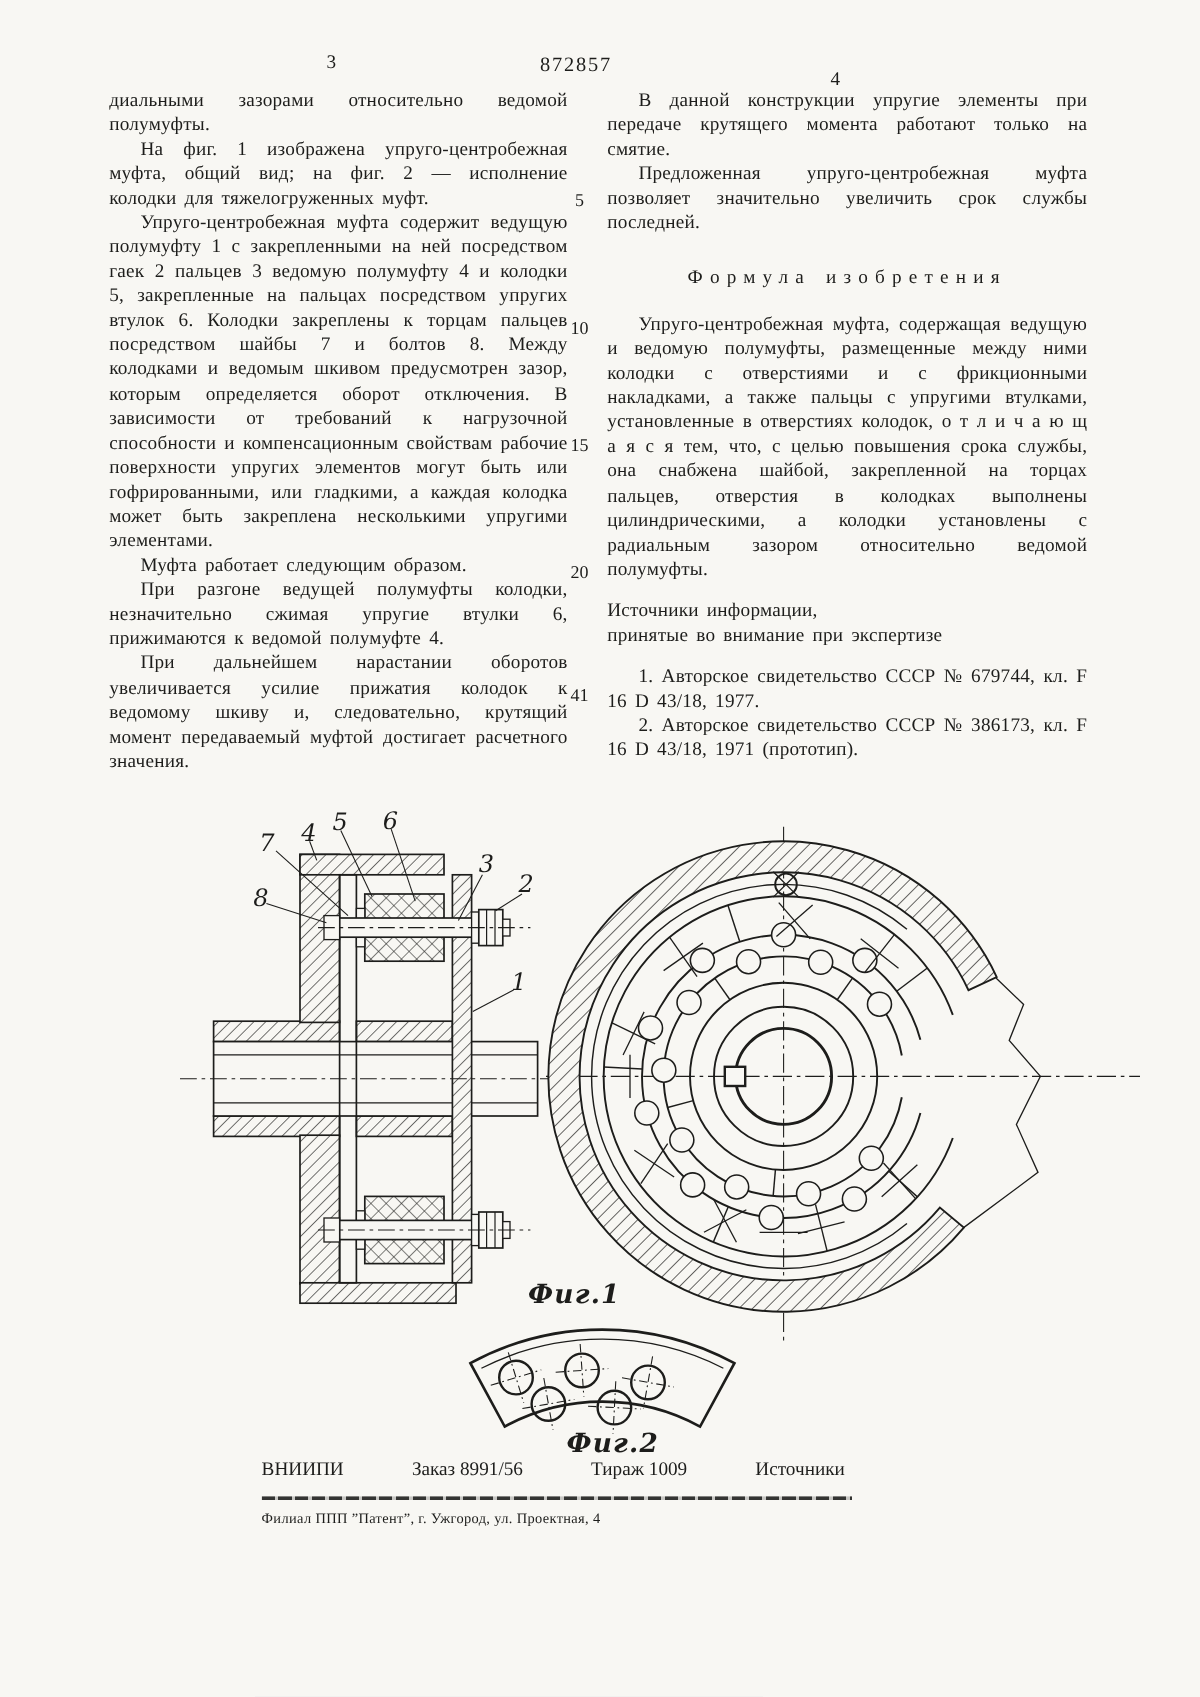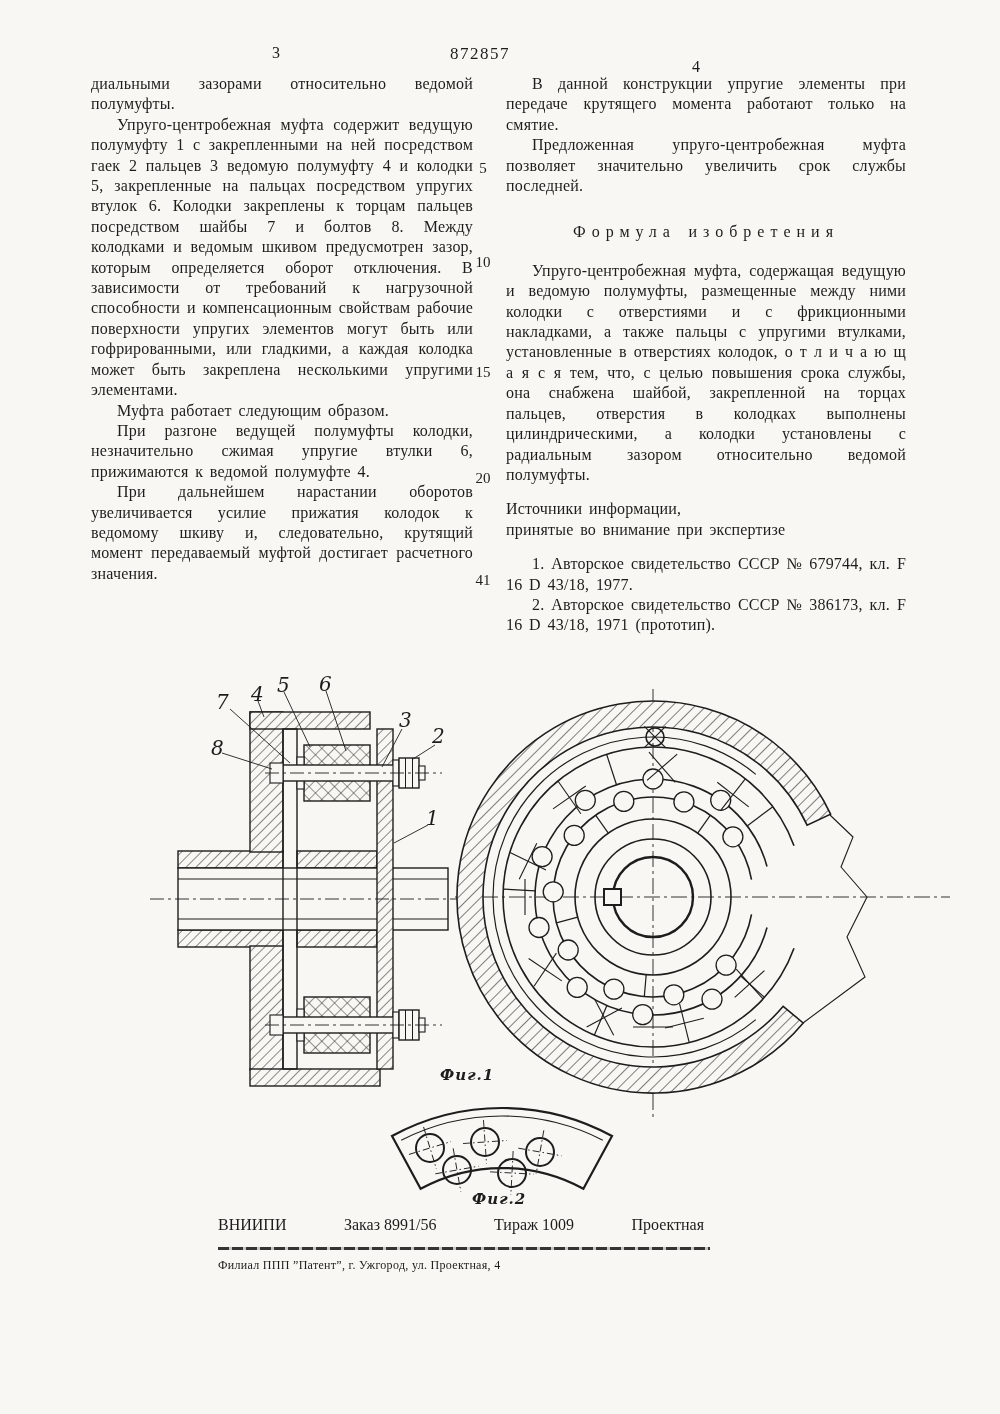--- a/index.html
+++ b/index.html
@@ -20,21 +20,21 @@
   .col p{margin:0;text-indent:26px;}
   .col p.noindent{text-indent:0;}
   .claims-heading{
     text-align:center;text-indent:0 !important;
     letter-spacing:6px;margin:26px 0 18px 0 !important;white-space:nowrap;
   }
   .sources{ text-indent:0 !important;margin-top:14px !important;}
   .gutter-num{position:absolute;left:468px;width:30px;text-align:center;font-size:15px;}
   .figlabel{
     position:absolute;font-family:"DejaVu Serif",serif;font-style:italic;
-    font-weight:600;font-size:15px;letter-spacing:1px;
+    font-weight:600;font-size:22px;letter-spacing:1px;
   }
   .figsvg{position:absolute;}
   .callout{font-family:"DejaVu Serif",serif;font-style:italic;font-size:20px;fill:#1d1d1b;}
   .footer-line1{
     position:absolute;left:218px;top:1216px;width:486px;
     display:flex;justify-content:space-between;font-size:16px;
   }
   .footer-rule{
     position:absolute;left:218px;top:1247px;width:492px;height:2.5px;
     background:repeating-linear-gradient(90deg,#343432 0 11px,rgba(52,52,50,.25) 11px 14px);
@@ -44,27 +44,28 @@
 </head>
 <body>
 
 <div class="page">
 
   <div class="hdr" style="left:272px;top:44px;">3</div>
   <div class="hdr patent-no" style="left:450px;top:44px;">872857</div>
   <div class="hdr" style="left:692px;top:58px;">4</div>
 
   <div class="gutter-num" style="top:160px;">5</div>
-  <div class="gutter-num" style="top:254px;">10</div>
+  <div class="gutter-num" style="top:266px;">10</div>
   <div class="gutter-num" style="top:364px;">15</div>
   <div class="gutter-num" style="top:470px;">20</div>
   <div class="gutter-num" style="top:572px;">41</div>
 
   <div class="col col-left">
     <p class="noindent">диальными зазорами относительно ведомой полумуфты.</p>
+    <p>На фиг. 1 изображена упруго-центробежная муфта, общий вид; на фиг. 2 — исполнение колодки для тяжелогруженных муфт.</p>
     <p>Упруго-центробежная муфта содержит ведущую полумуфту 1 с закрепленными на ней посредством гаек 2 пальцев 3 ведомую полумуфту 4 и колодки 5, закрепленные на пальцах посредством упругих втулок 6. Колодки закреплены к торцам пальцев посредством шайбы 7 и болтов 8. Между колодками и ведомым шкивом предусмотрен зазор, которым определяется оборот отключения. В зависимости от требований к нагрузочной способности и компенсационным свойствам рабочие поверхности упругих элементов могут быть или гофрированными, или гладкими, а каждая колодка может быть закреплена несколькими упругими элементами.</p>
     <p>Муфта работает следующим образом.</p>
     <p>При разгоне ведущей полумуфты колодки, незначительно сжимая упругие втулки 6, прижимаются к ведомой полумуфте 4.</p>
     <p>При дальнейшем нарастании оборотов увеличивается усилие прижатия колодок к ведомому шкиву и, следовательно, крутящий момент передаваемый муфтой достигает расчетного значения.</p>
   </div>
 
   <div class="col col-right">
     <p>В данной конструкции упругие элементы при передаче крутящего момента работают только на смятие.</p>
     <p>Предложенная упруго-центробежная муфта позволяет значительно увеличить срок службы последней.</p>
     <p class="claims-heading">Формула изобретения</p>
@@ -302,18 +303,18 @@
     </g>
   </svg>
 
   <div class="figlabel" style="left:440px;top:1066px;">Фиг.1</div>
   <div class="figlabel" style="left:472px;top:1190px;">Фиг.2</div>
 
   <div class="footer-line1">
     <span>ВНИИПИ</span>
     <span>Заказ 8991/56</span>
     <span>Тираж 1009</span>
-    <span>Проектная</span>
+    <span>Источники</span>
   </div>
   <div class="footer-rule"></div>
   <div class="footer-line2">Филиал ППП ”Патент”, г. Ужгород, ул. Проектная, 4</div>
 
 </div>
 
 </body></html>

